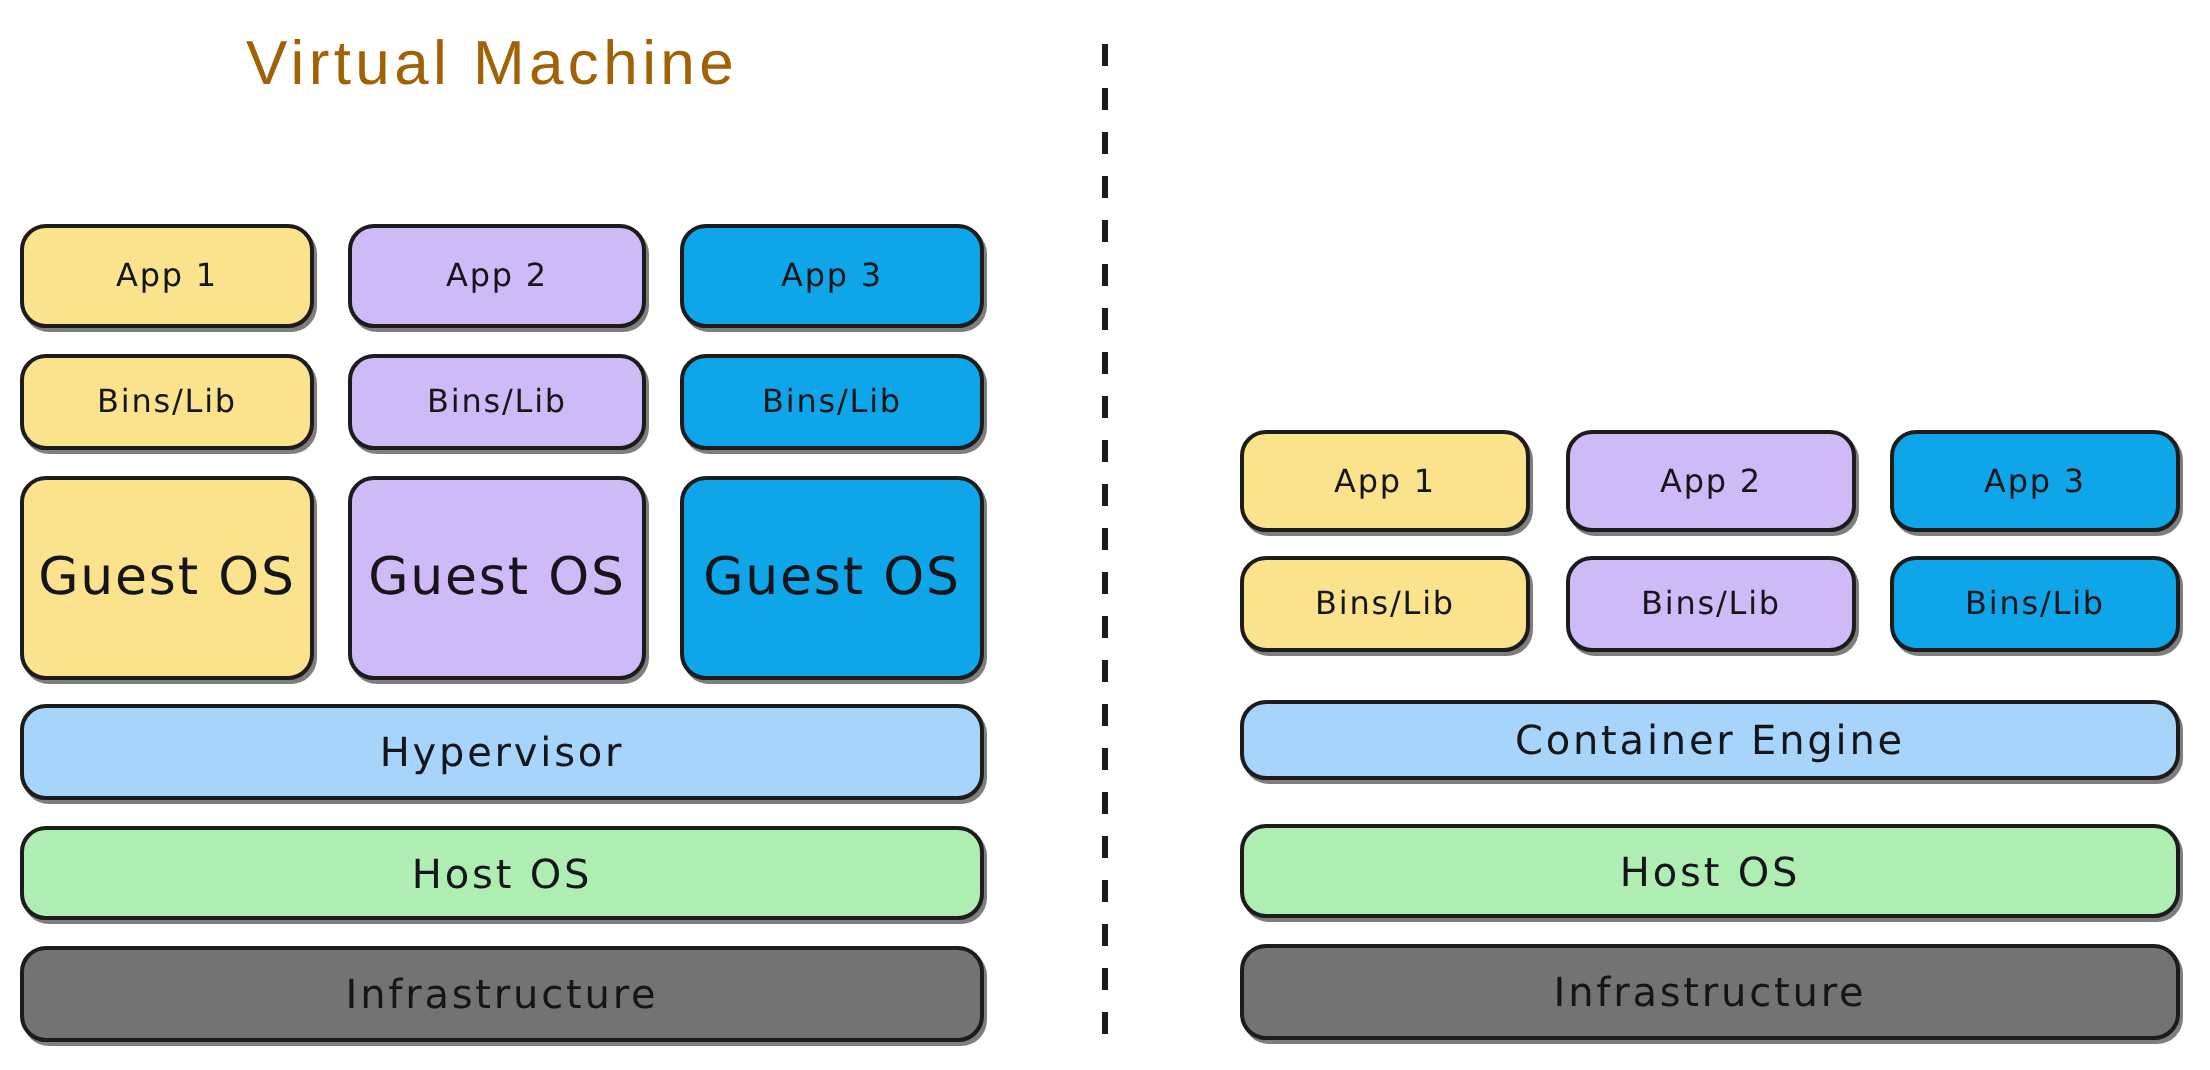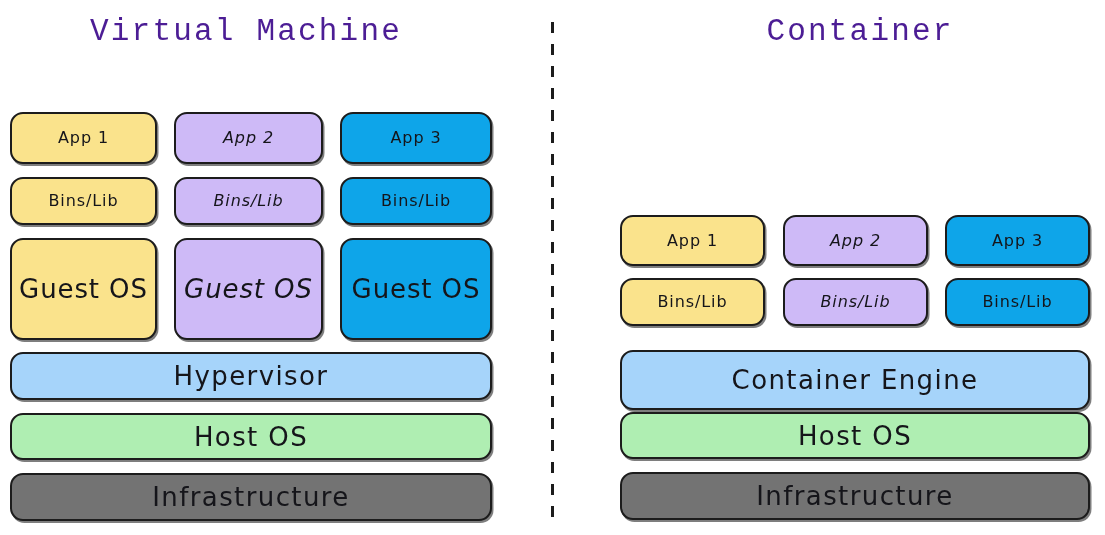--- a/index.html
+++ b/index.html
@@ -16,25 +16,25 @@
     width: 1105px;
     height: 535px;
     background: #ffffff;
     overflow: hidden;
   }
 
   
   .panel-title {
     position: absolute;
     text-align: center;
-    font-family: Liberation Mono, monospace;
+    font-family: Liberation Sans, sans-serif;
     font-size: 31px;
     font-weight: 400;
     letter-spacing: 2.2px;
-    color: #4c1d95;
+    color: #a16207;
     white-space: nowrap;
     line-height: 1;
   }
   #title-vm  { left: 0px;   top: 16px; width: 492px; }
   #title-ctr { left: 615px; top: 16px; width: 490px; }
 
   
   #divider {
     position: absolute;
     left: 551px;
@@ -59,39 +59,38 @@
     align-items: center;
     justify-content: center;
     font-family: "DejaVu Sans", sans-serif;
     font-size: 16px;
     letter-spacing: 0.9px;
     color: #15151a;
     white-space: nowrap;
     box-shadow: 1.5px 2px 0 rgba(20,20,20,0.55);
     line-height: 1;
   }
-  .box.wide  { font-size: 26px; letter-spacing: 1.4px; }
+  .box.wide  { font-size: 20px; letter-spacing: 1.4px; }
   .box.guest { font-size: 26px; }
 
   
   .f-yellow { background: #FAE38C; }
-  .f-purple { background: #CEBAF7; font-style: italic; }
+  .f-purple { background: #CEBAF7; }
   .f-teal   { background: #0ea5e9; }
   .f-blue   { background: #A6D4FA; }
   .f-green  { background: #AFEEB2; text-align: center; }
   .f-pink   { background: #737373; }
 </style>
 </head>
 <body>
 
 <div id="canvas">
 
   <div class="panel-title" id="title-vm">Virtual Machine</div>
 
-  <div class="panel-title" id="title-ctr">Container</div>
 
   <div id="divider"></div>
 
   <div>
 
     <div class="box f-yellow" style="left:10px;  top:112px; width:147px; height:52px;">App 1</div>
     <div class="box f-yellow" style="left:10px;  top:177px; width:147px; height:48px;">Bins/Lib</div>
     <div class="box guest f-yellow" style="left:10px;  top:238px; width:147px; height:102px;">Guest OS</div>
 
     <div class="box f-purple" style="left:174px; top:112px; width:149px; height:52px;">App 2</div>
@@ -111,18 +110,18 @@
 
     <div class="box f-yellow" style="left:620px; top:215px; width:145px; height:51px;">App 1</div>
     <div class="box f-yellow" style="left:620px; top:278px; width:145px; height:48px;">Bins/Lib</div>
 
     <div class="box f-purple" style="left:783px; top:215px; width:145px; height:51px;">App 2</div>
     <div class="box f-purple" style="left:783px; top:278px; width:145px; height:48px;">Bins/Lib</div>
 
     <div class="box f-teal" style="left:945px; top:215px; width:145px; height:51px;">App 3</div>
     <div class="box f-teal" style="left:945px; top:278px; width:145px; height:48px;">Bins/Lib</div>
 
-    <div class="box wide f-blue" style="left:620px; top:350px; width:470px; height:60px;">Container Engine</div>
+    <div class="box wide f-blue" style="left:620px; top:350px; width:470px; height:40px;">Container Engine</div>
     <div class="box wide f-green" style="left:620px; top:412px; width:470px; height:47px;">Host OS</div>
     <div class="box wide f-pink" style="left:620px; top:472px; width:470px; height:48px;">Infrastructure</div>
   </div>
 
 </div>
 
 </body></html>

